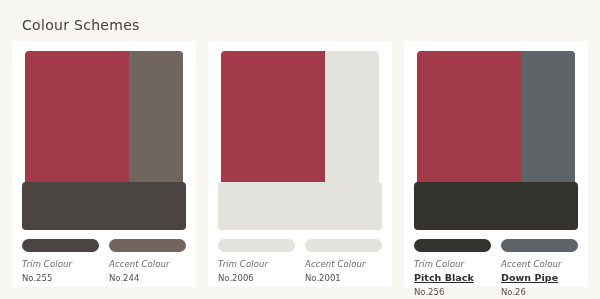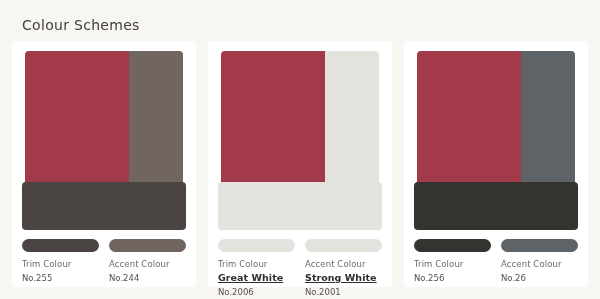--- a/index.html
+++ b/index.html
@@ -107,20 +107,21 @@
     width: 100%;
   }
 
   .swatch-role {
     font-size: 8.5px;
     color: #6e6a66;
     margin-top: 7px;
     letter-spacing: 0.1px;
     font-family: "DejaVu Sans", sans-serif;
     white-space: nowrap;
+    font-style: italic;
   }
 
   .swatch-name {
     font-size: 9.5px;
     font-weight: bold;
     color: #2f2c29;
     margin-top: 3px;
     text-decoration: underline;
     letter-spacing: 0.05px;
     font-family: "DejaVu Sans", sans-serif;
@@ -171,48 +172,48 @@
         <div class="preview-main">
           <div class="preview-wall" style="background-color: rgb(163, 58, 73);"></div>
           <div class="preview-accent" style="background-color: rgb(227, 226, 220);"></div>
         </div>
         <div class="preview-trim" style="background-color: rgb(228, 226, 221);"></div>
       </div>
       <div class="swatch-row">
         <div class="swatch-col">
           <div class="swatch-pill" style="background-color: rgb(228, 226, 221);"></div>
           <div class="swatch-role">Trim Colour</div>
-          <div class="swatch-name">Great White</div>
           <div class="swatch-number">No.2006</div>
         </div>
         <div class="swatch-col">
           <div class="swatch-pill" style="background-color: rgb(227, 226, 220);"></div>
           <div class="swatch-role">Accent Colour</div>
-          <div class="swatch-name">Strong White</div>
           <div class="swatch-number">No.2001</div>
         </div>
       </div>
     </div>
 
     <div class="scheme-card">
       <div class="preview">
         <div class="preview-main">
           <div class="preview-wall" style="background-color: rgb(163, 58, 73);"></div>
           <div class="preview-accent" style="background-color: rgb(93, 99, 102);"></div>
         </div>
         <div class="preview-trim" style="background-color: rgb(53, 51, 47);"></div>
       </div>
       <div class="swatch-row">
         <div class="swatch-col">
           <div class="swatch-pill" style="background-color: rgb(53, 51, 47);"></div>
           <div class="swatch-role">Trim Colour</div>
+          <div class="swatch-name">Pitch Black</div>
           <div class="swatch-number">No.256</div>
         </div>
         <div class="swatch-col">
           <div class="swatch-pill" style="background-color: rgb(93, 99, 102);"></div>
           <div class="swatch-role">Accent Colour</div>
+          <div class="swatch-name">Down Pipe</div>
           <div class="swatch-number">No.26</div>
         </div>
       </div>
     </div>
 
   </div>
 </div>
 
 </body></html>

